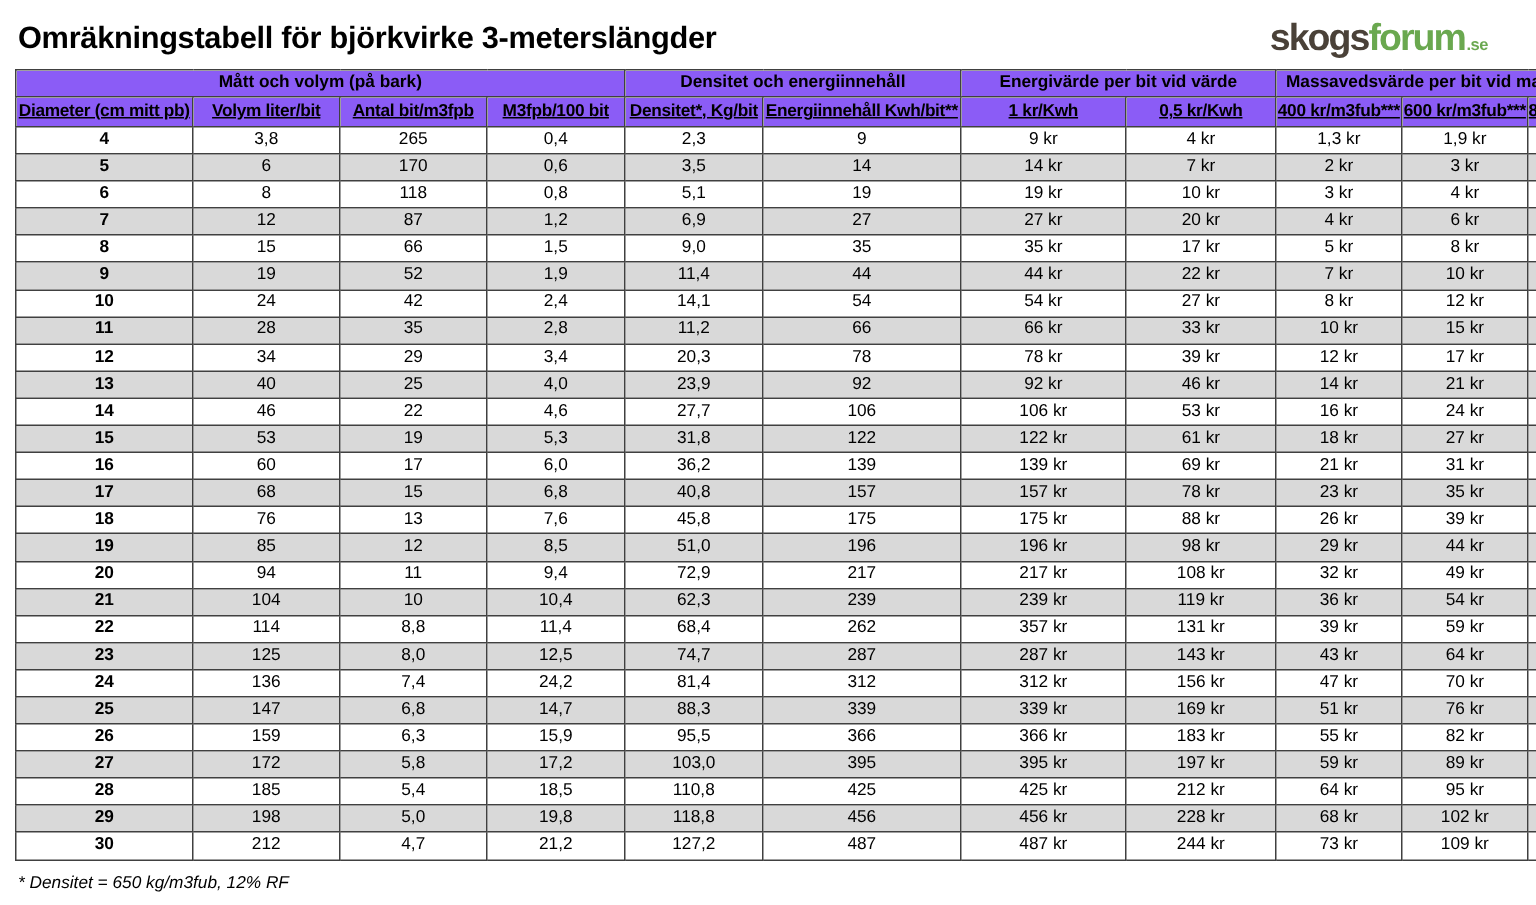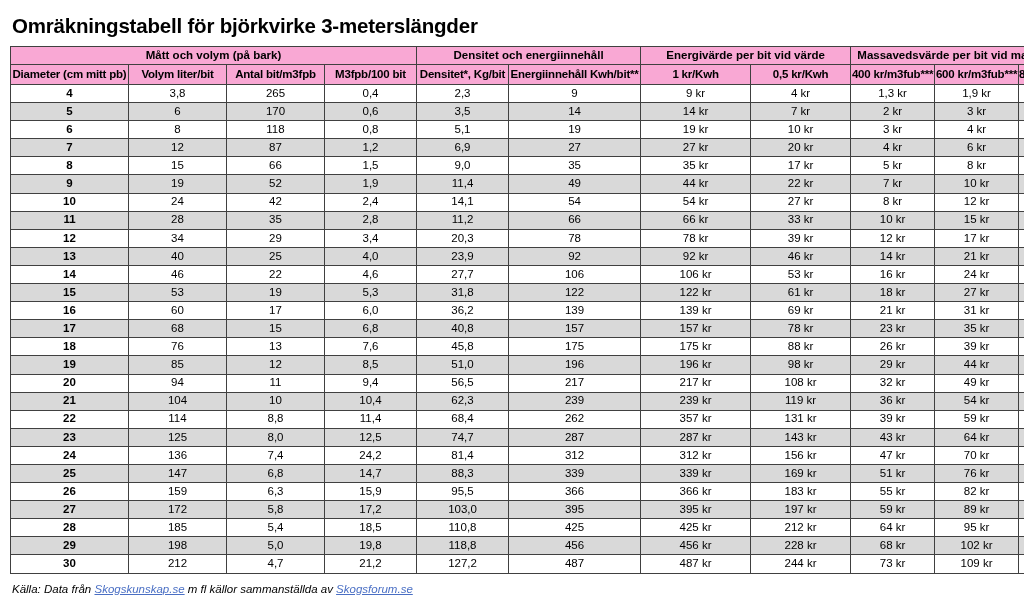--- a/index.html
+++ b/index.html
@@ -74,31 +74,32 @@
   table.conv td {
     border: 1px solid #404040;
     text-align: center;
     vertical-align: middle;
     padding: 0;
     line-height: 1;
     white-space: nowrap;
     overflow: hidden;
   }
   table.conv thead th {
-    background: #f9a8d4;
+    background: #8b5cf6;
     font-weight: bold;
     height: 18px;
     font-size: 11.5px;
   }
   table.conv thead tr.group-row th {
     height: 17px;
   }
   table.conv thead tr.col-row th {
     height: 19px;
     letter-spacing: -0.2px;
+    text-decoration: underline;
   }
   table.conv tbody td {
     height: 17.1px;
     font-size: 11.5px;
     background: #ffffff;
   }
   table.conv tbody tr.alt td {
     background: #d9d9d9;
   }
   table.conv tbody td.diameter {
@@ -131,20 +132,25 @@
     text-decoration: underline;
   }
 </style>
 </head>
 <body>
 
 <div class="page">
 
   <div class="page-header">
     <h1 class="page-title">Omräkningstabell för björkvirke 3-meterslängder</h1>
+    <div class="logo">
+      <span class="logo-skogs">skogs</span>
+        <span class="logo-forum">forum</span>
+        <span class="logo-se">.se</span>
+    </div>
   </div>
 
   <div class="table-wrap">
     <table class="conv">
       <colgroup>
         <col class="c-diam">
           <col class="c-vol">
           <col class="c-antal">
           <col class="c-m3fpb">
         <col class="c-dens">
@@ -241,21 +247,21 @@
             <td>5 kr</td>
             <td>8 kr</td>
             <td>10 kr</td>
           </tr>
           <tr class="alt">
             <td class="diameter">9</td>
             <td>19</td>
             <td>52</td>
             <td>1,9</td>
             <td>11,4</td>
-            <td>49</td>
+            <td>44</td>
             <td>44 kr</td>
             <td>22 kr</td>
             <td>7 kr</td>
             <td>10 kr</td>
             <td>13 kr</td>
           </tr>
           <tr>
             <td class="diameter">10</td>
             <td>24</td>
             <td>42</td>
@@ -383,21 +389,21 @@
             <td>98 kr</td>
             <td>29 kr</td>
             <td>44 kr</td>
             <td>58 kr</td>
           </tr>
           <tr>
             <td class="diameter">20</td>
             <td>94</td>
             <td>11</td>
             <td>9,4</td>
-            <td>56,5</td>
+            <td>72,9</td>
             <td>217</td>
             <td>217 kr</td>
             <td>108 kr</td>
             <td>32 kr</td>
             <td>49 kr</td>
             <td>65 kr</td>
           </tr>
           <tr class="alt">
             <td class="diameter">21</td>
             <td>104</td>
@@ -526,18 +532,17 @@
             <td>244 kr</td>
             <td>73 kr</td>
             <td>109 kr</td>
             <td>146 kr</td>
           </tr>
         </tbody>
     </table>
   </div>
 
   <div class="notes">
-    <div><span>Källa: Data från </span><a href="#">Skogskunskap.se</a><span> m fl källor sammanställda av </span><a href="#">Skogsforum.se</a></div>
     <div>* Densitet = 650 kg/m3fub, 12% RF</div>
 
   </div>
 
 </div>
 
 </body></html>

